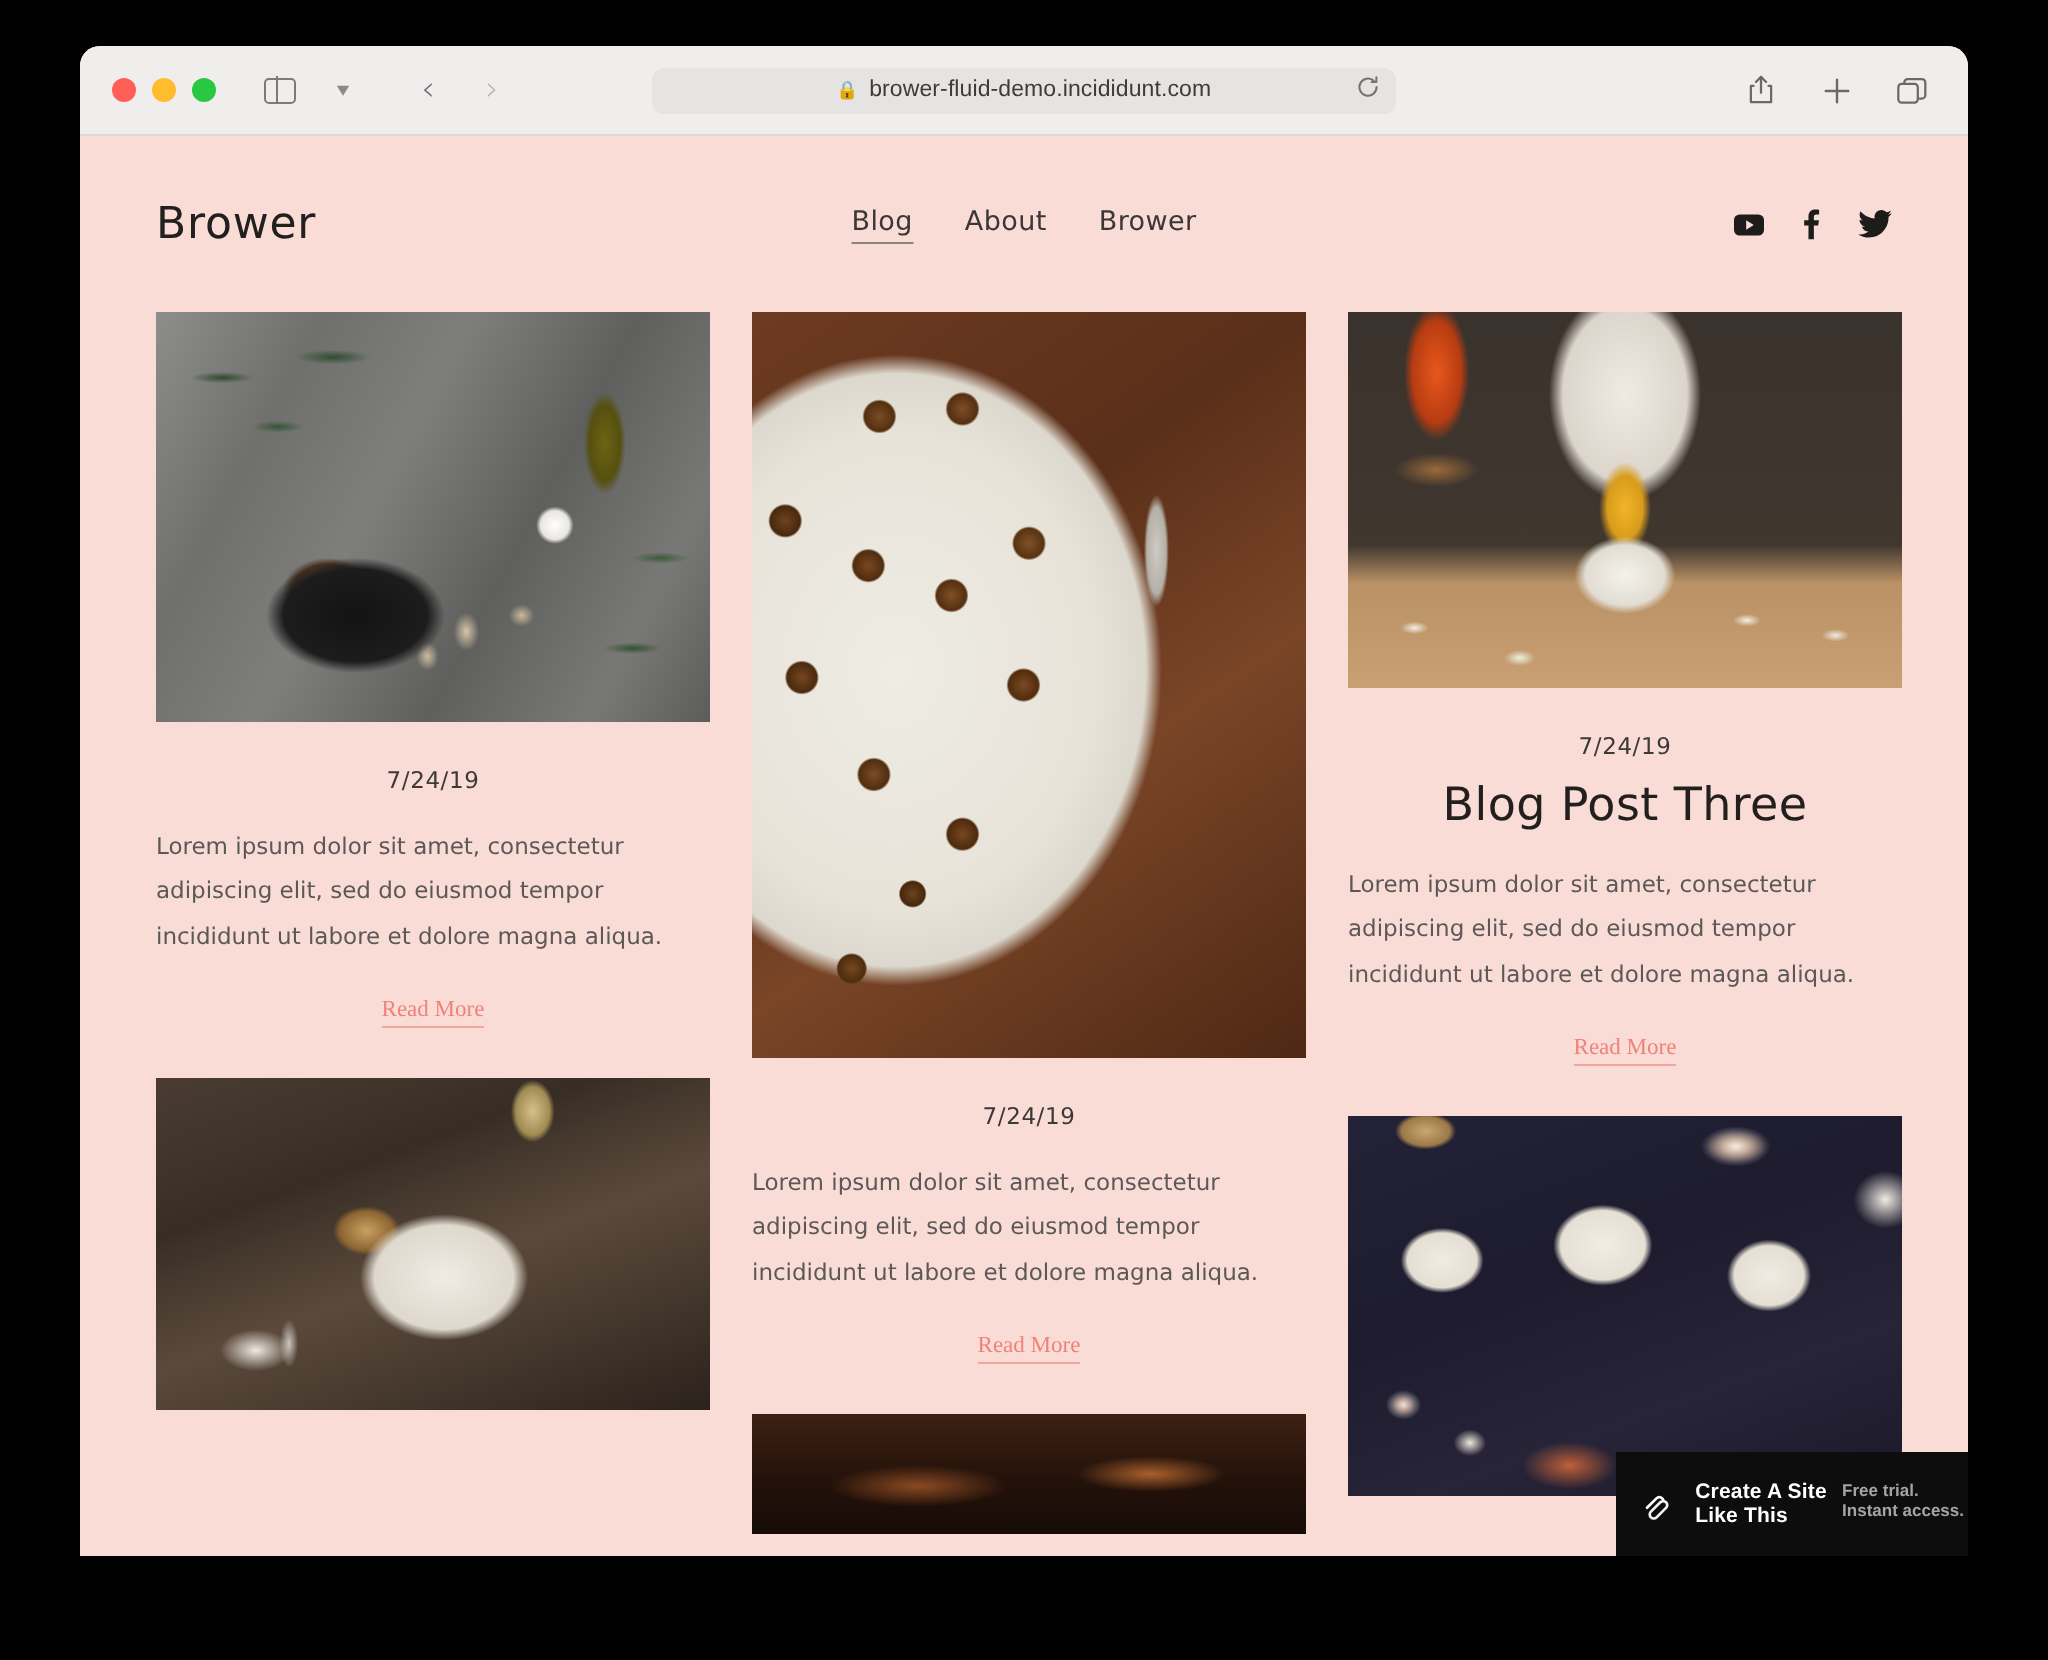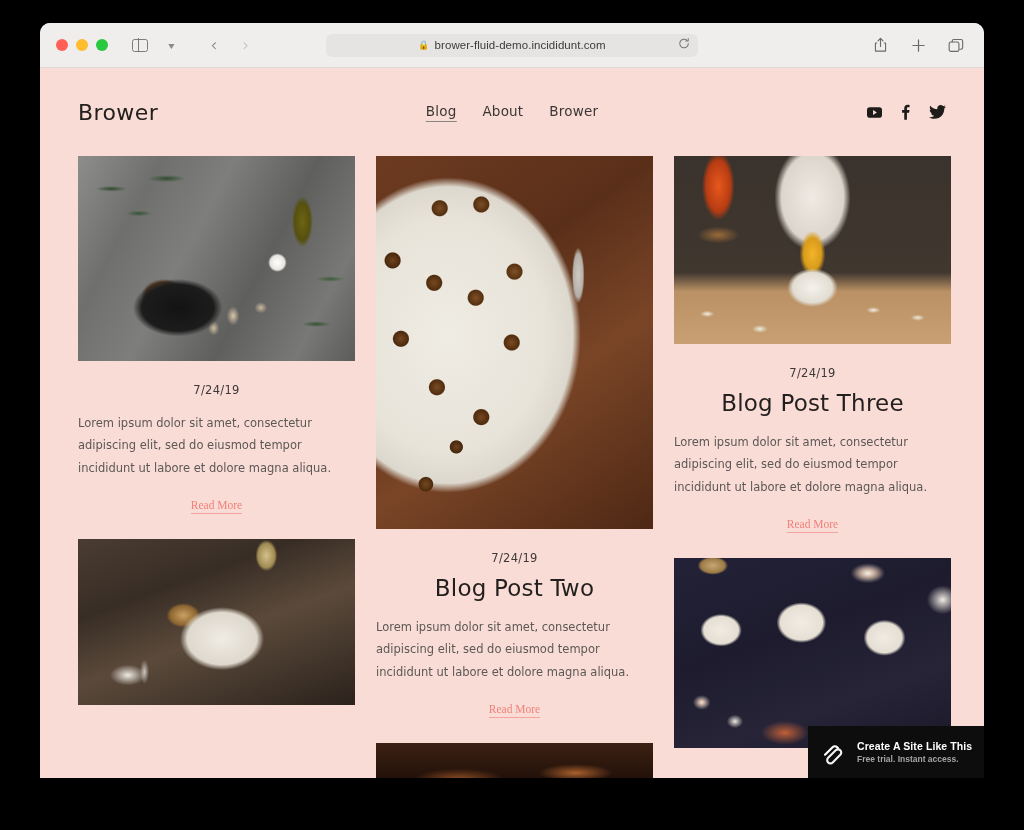--- a/index.html
+++ b/index.html
@@ -357,21 +357,21 @@
     right: 0px;
     bottom: 0px;
     width: 176px;
     height: 52px;
     background: #0d0d0d;
     display: flex;
     align-items: center;
     padding-left: 13px;
     gap: 11px;
   }
-  #promo-text { display: flex; flex-direction: column; gap: 2px; }
+  #promo-text { display: flex; flex-direction: row; gap: 2px; }
   #promo-title {
     color: #ffffff;
     font-size: 10.5px;
     font-weight: 700;
     letter-spacing: 0.1px;
     font-family: "Liberation Sans", sans-serif;
   }
   #promo-sub {
     color: #a6a4a2;
     font-size: 8.5px;
@@ -488,21 +488,20 @@
           <div class="post">
             <div class="img-wrap post-img img-mussels" style="height:166px"></div>
           </div>
         </div>
 
         <div class="col">
 
           <div class="post">
             <div class="img-wrap post-img img-escargot" style="height:373px"></div>
             <div class="post-date">7/24/19</div>
-            <div class="post-title">Blog Post Two</div>
             <div class="post-excerpt">Lorem ipsum dolor sit amet, consectetur adipiscing elit, sed do eiusmod tempor incididunt ut labore et dolore magna aliqua.</div>
             <div class="read-more-wrap">
               <a class="read-more" href="#">Read More</a>
             </div>
           </div>
 
           <div class="post">
             <div class="img-wrap post-img img-partial" style="height:60px"></div>
           </div>
         </div>

